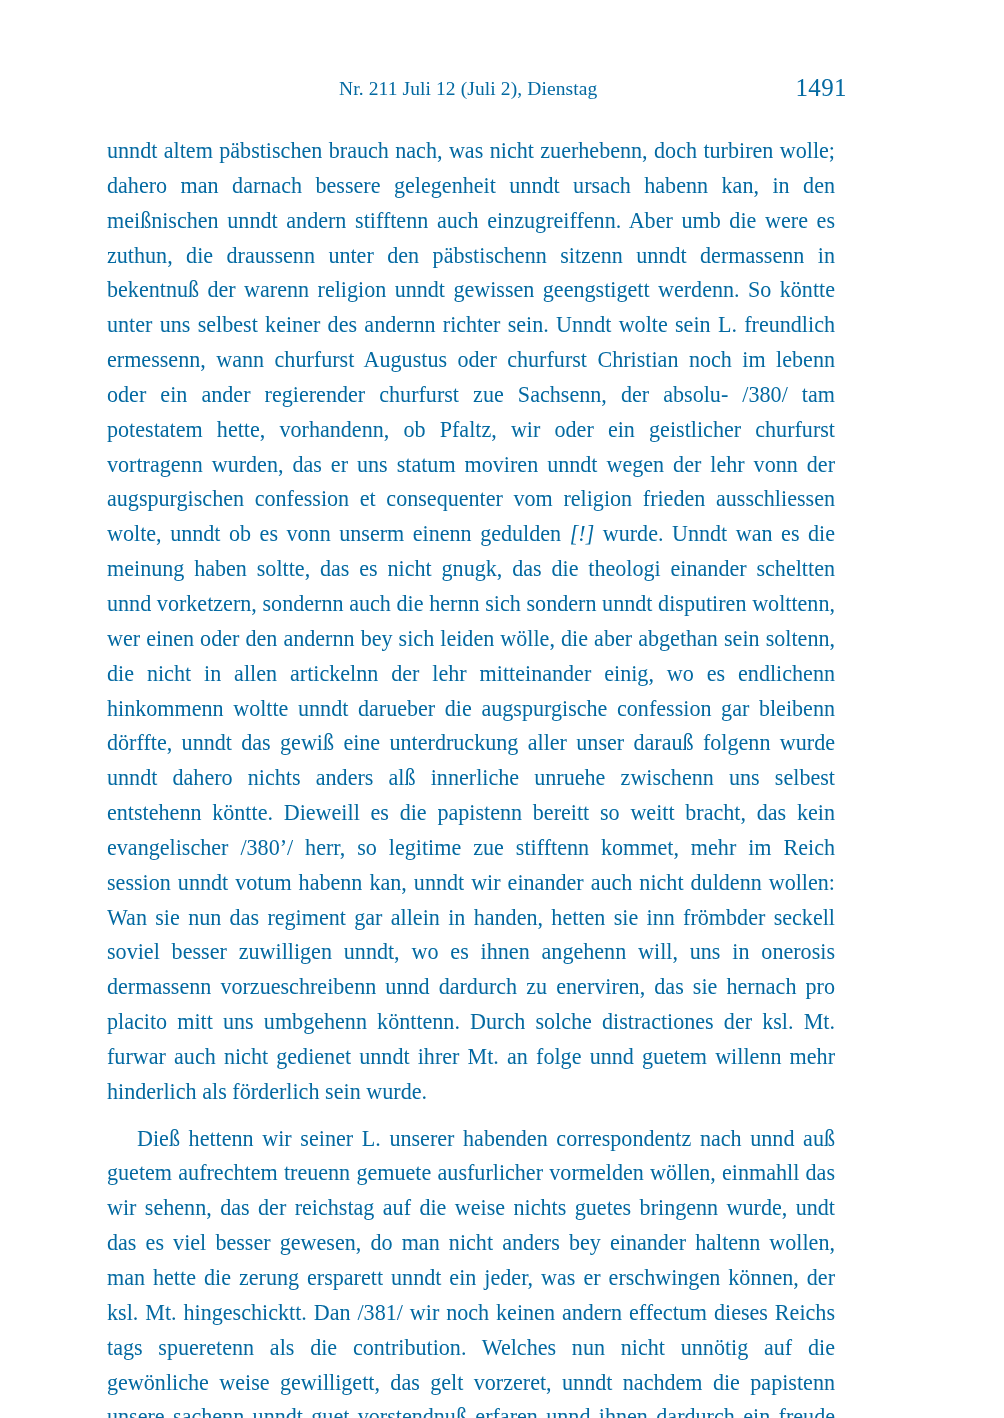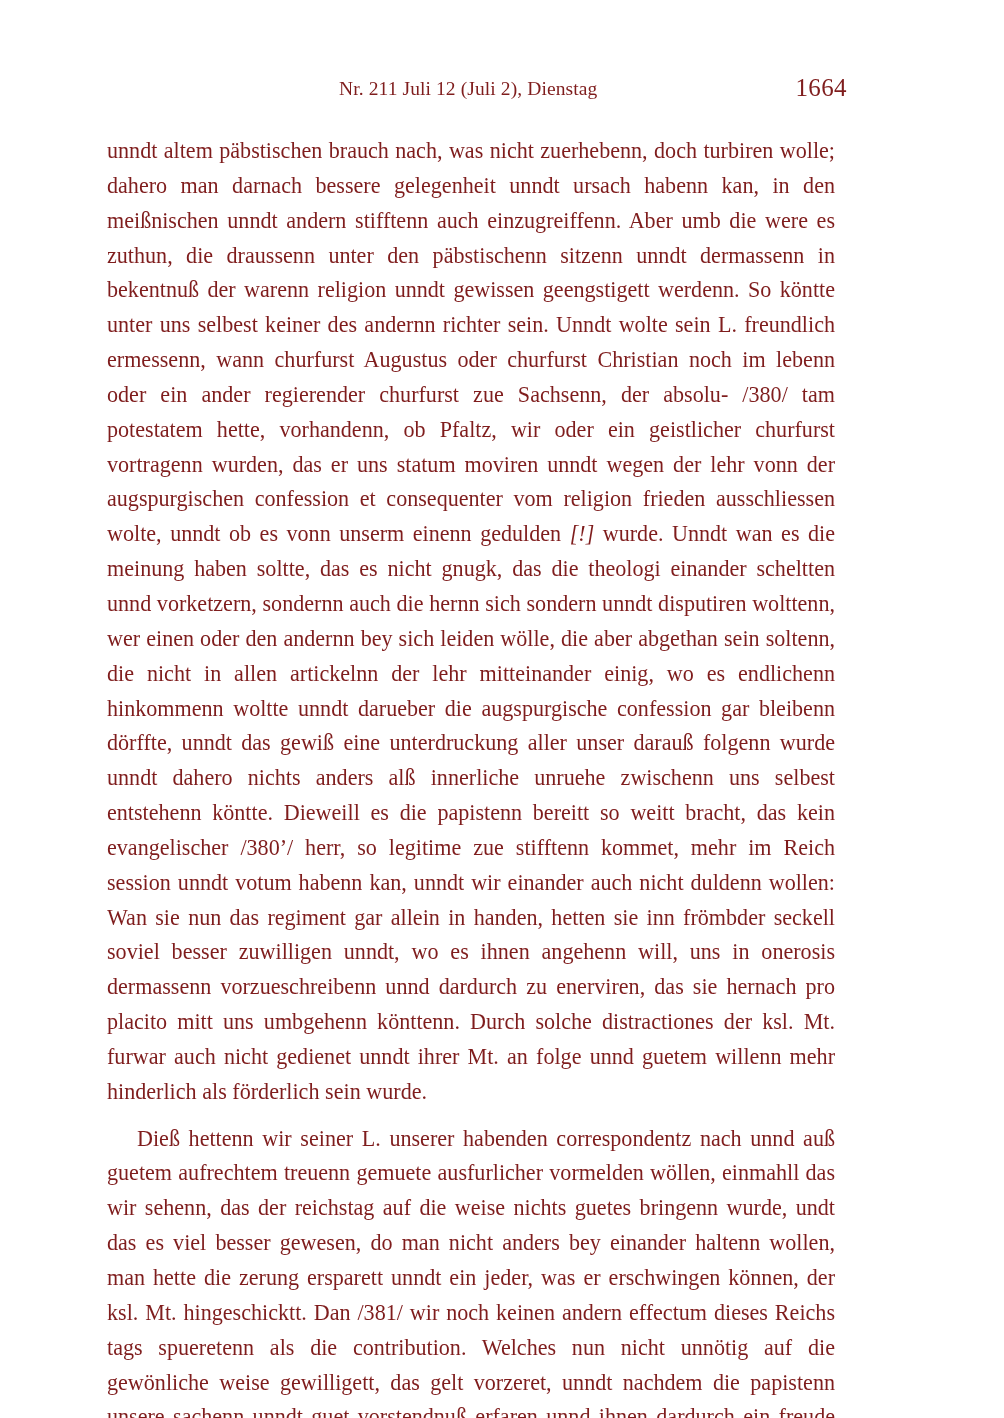--- a/index.html
+++ b/index.html
@@ -10,21 +10,21 @@
   }
 
   .page {
     position: relative;
     width: 1004px;
     height: 1418px;
     background: #ffffff;
     margin: 0 auto;
     overflow: hidden;
     font-family: "Liberation Serif", "DejaVu Serif", serif;
-    color: #7f1d1d;
+    color: #0369a1;
     -webkit-font-smoothing: antialiased;
   }
 
   
   .running-head {
     position: absolute;
     left: 95px;
     top: 78px;
     width: 752px;
     height: 30px;
@@ -78,21 +78,21 @@
     font-style: italic;
   }
 </style>
 </head>
 <body>
 
 <div class="page">
 
   <div class="running-head">
     <span class="running-head-title">Nr. 211 Juli 12 (Juli 2), Dienstag</span>
-    <span class="folio-number">1664</span>
+    <span class="folio-number">1491</span>
   </div>
 
   <div class="textblock">
 
     <p class="para"><span>unndt altem päbstischen brauch nach, was nicht zuerhebenn, doch turbiren wolle; dahero man darnach bessere gelegenheit unndt ursach habenn kan, in den meißnischen unndt andern stifftenn auch einzugreiffenn. Aber umb die were es zuthun, die draussenn unter den päbstischenn sitzenn unndt dermassenn in bekentnuß der warenn religion unndt gewissen geengstigett werdenn. So köntte unter uns selbest keiner des andernn richter sein. Unndt wolte sein L. freundlich ermessenn, wann churfurst Augustus oder churfurst Christian noch im lebenn oder ein ander regierender churfurst zue Sachsenn, der absolu- /380/ tam potestatem hette, vorhandenn, ob Pfaltz, wir oder ein geistlicher churfurst vortragenn wurden, das er uns statum moviren unndt wegen der lehr vonn der augspurgischen confession et consequenter vom religion frieden ausschliessen wolte, unndt ob es vonn unserm einenn gedulden </span><span class="ed-mark">[!]</span><span> wurde. Unndt wan es die meinung haben soltte, das es nicht gnugk, das die theologi einander scheltten unnd vorketzern, sondernn auch die hernn sich sondern unndt disputiren wolttenn, wer einen oder den andernn bey sich leiden wölle, die aber abgethan sein soltenn, die nicht in allen artickelnn der lehr mitteinander einig, wo es endlichenn hinkommenn woltte unndt darueber die augspurgische confession gar bleibenn dörffte, unndt das gewiß eine unterdruckung aller unser darauß folgenn wurde unndt dahero nichts anders alß innerliche unruehe zwischenn uns selbest entstehenn köntte. Dieweill es die papistenn bereitt so weitt bracht, das kein evangelischer /380’/ herr, so legitime zue stifftenn kommet, mehr im Reich session unndt votum habenn kan, unndt wir einander auch nicht duldenn wollen: Wan sie nun das regiment gar allein in handen, hetten sie inn frömbder seckell soviel besser zuwilligen unndt, wo es ihnen angehenn will, uns in onerosis dermassenn vorzueschreibenn unnd dardurch zu enerviren, das sie hernach pro placito mitt uns umbgehenn könttenn. Durch solche distractiones der ksl. Mt. furwar auch nicht gedienet unndt ihrer Mt. an folge unnd guetem willenn mehr hinderlich als förderlich sein wurde.</span></p>
 
     <p class="para indented"><span>Dieß hettenn wir seiner L. unserer habenden correspondentz nach unnd auß guetem aufrechtem treuenn gemuete ausfurlicher vormelden wöllen, einmahll das wir sehenn, das der reichstag auf die weise nichts guetes bringenn wurde, undt das es viel besser gewesen, do man nicht anders bey einander haltenn wollen, man hette die zerung ersparett unndt ein jeder, was er erschwingen können, der ksl. Mt. hingeschicktt. Dan /381/ wir noch keinen andern effectum dieses Reichs tags spueretenn als die contribution. Welches nun nicht unnötig auf die gewönliche weise gewilligett, das gelt vorzeret, unndt nachdem die papistenn unsere sachenn unndt guet vorstendnuß erfaren unnd ihnen dardurch ein freude gemachet, mitt ihnen unndt unter uns selbst in mehrerm mißvorstandt, als man hinkommen, von einander gezogenn. Dann auch, das wirs darfur achteten, dieweill wir nebenn seiner L. mitt unndt in gleicher vormundschafft der Chur Sachsenn sein, das besser correspondentz mitt uns zuehalttenn gewesenn undt unser rath unndt bedenckenn mittzunehmen. Sein L. hettenn wir gar woll entschuldiget, wusten auch sein L. uns zutragendes guetes gemuet, unnd soltte</span></p>
 
   </div>
 

